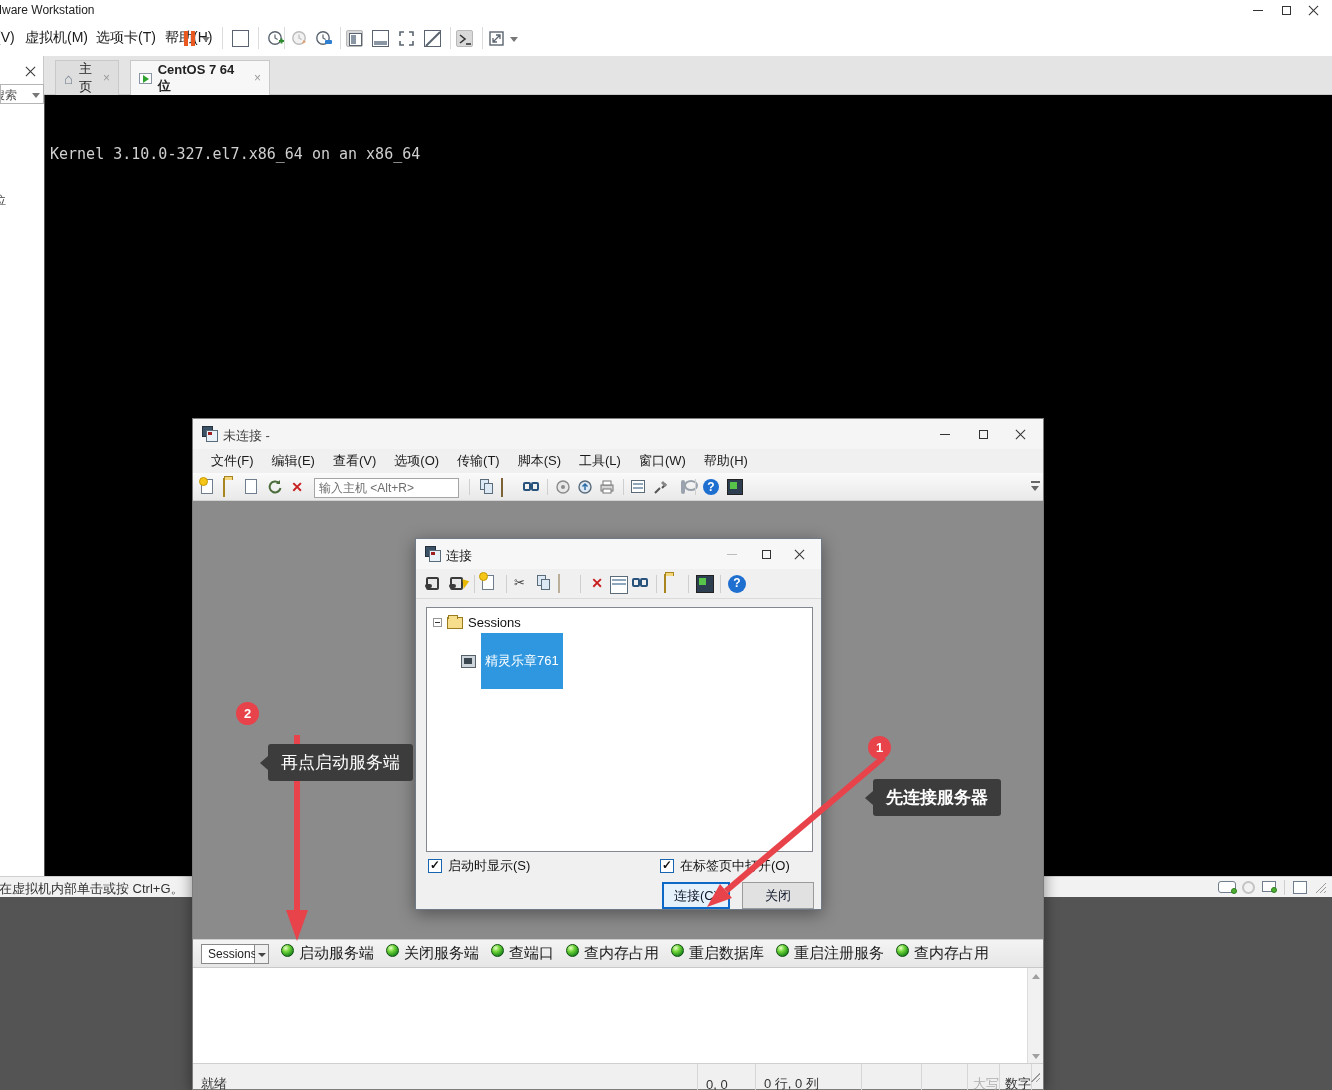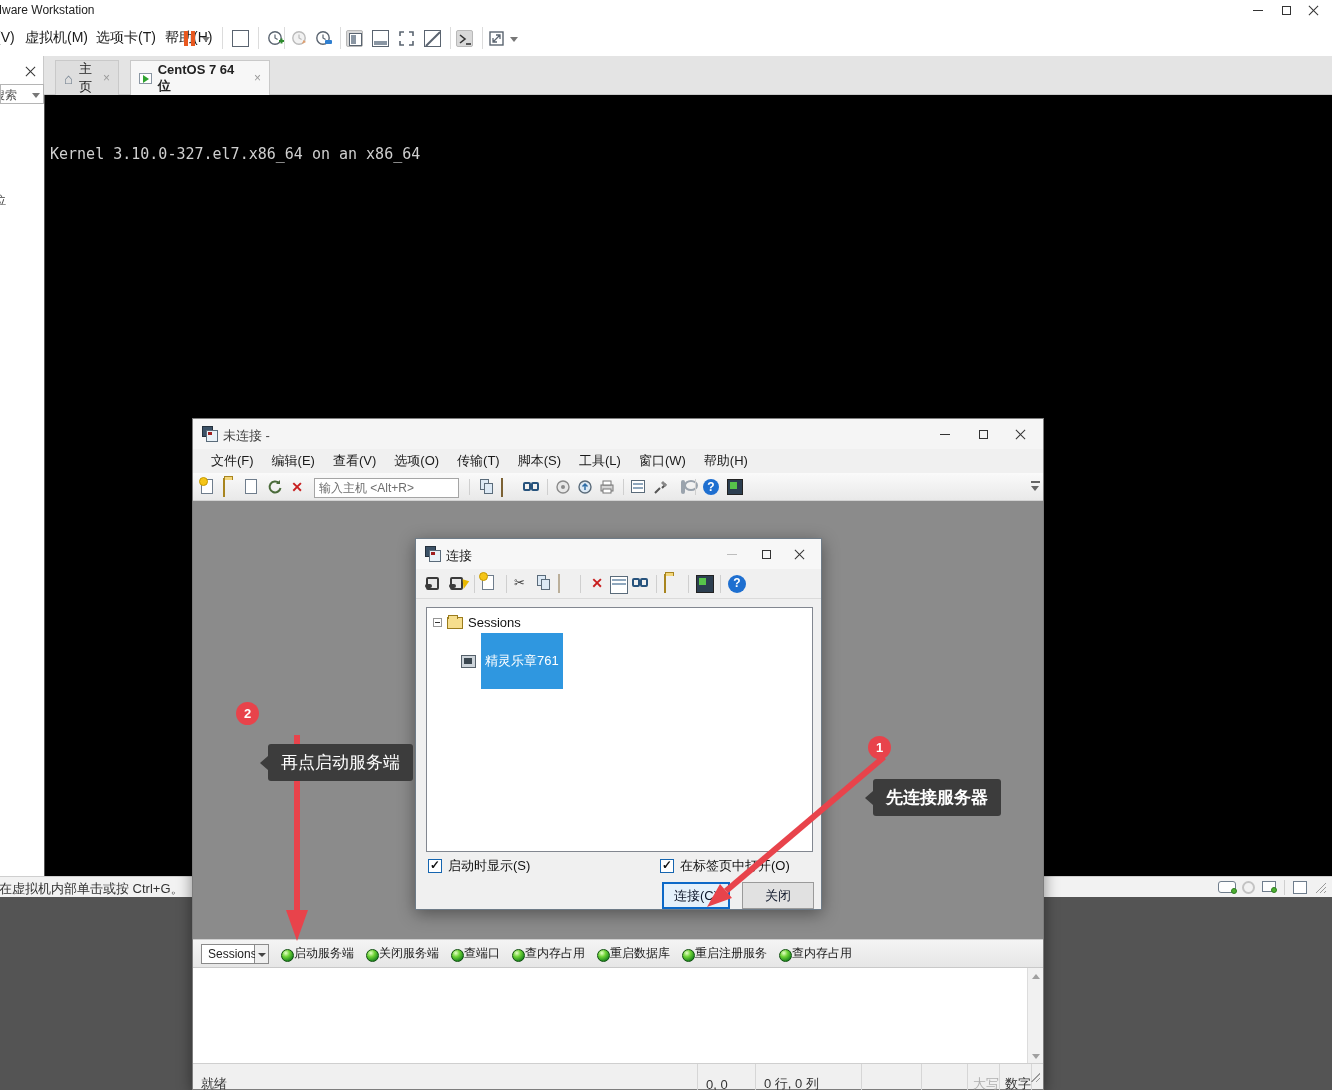--- a/index.html
+++ b/index.html
@@ -104,21 +104,21 @@
   .overflow-ch { position:absolute; right:3px; top:8px; width:9px; height:12px; }
   .overflow-ch::before { content:""; position:absolute; left:0; top:0; width:9px; height:2px; background:#666; }
   .overflow-ch::after { content:""; position:absolute; left:0; top:5px; border-left:4.5px solid transparent; border-right:4.5px solid transparent; border-top:5px solid #666; }
 
   .xw-workspace { position:absolute; left:0; top:82px; width:100%; height:438px; background:#8b8b8b; }
 
   .xw-quickbar { position:absolute; left:0; top:520px; width:100%; height:28px; background:linear-gradient(#f4f4f4,#e6e6e6); border-top:1px solid #cfcfcf; display:flex; align-items:center; padding-left:8px; }
   .profile-box { width:54px; height:20px; background:#fff; border:1px solid #8a8a8a; font-size:12px; color:#222; padding:2px 0 0 6px; }
   .profile-arrow { width:14px; height:20px; border:1px solid #8a8a8a; border-left:none; background:#efefef; position:relative; }
   .profile-arrow::after { content:""; position:absolute; left:3px; top:8px; border-left:4px solid transparent; border-right:4px solid transparent; border-top:4px solid #444; }
-  .qbtn { display:flex; align-items:flex-end; margin-left:12px; font-size:12px; color:#1a1a1a; white-space:nowrap; }
+  .qbtn { display:flex; align-items:flex-start; gap:5px; margin-left:12px; font-size:15px; color:#1a1a1a; white-space:nowrap; }
   .orb { width:13px; height:13px; border-radius:50%; background:radial-gradient(circle at 35% 28%, #e6ffc8 0%, #6fd437 35%, #1f8a1f 75%, #0f5c0f 100%); border:1px solid #0e4f0e; }
 
   .xw-compose { position:absolute; left:0; top:548px; width:100%; height:96px; background:#fff; border-top:1px solid #c9c9c9; }
   .vscroll { position:absolute; right:0; top:0; width:16px; height:96px; background:#f1f1f1; border-left:1px solid #dcdcdc; }
   .sbtn { position:absolute; left:0; width:16px; height:16px; }
   .sbtn.up { top:0; } .sbtn.down { bottom:0; }
   .tri-up { position:absolute; left:4px; top:6px; border-left:4px solid transparent; border-right:4px solid transparent; border-bottom:5px solid #a0a0a0; }
   .tri-down { position:absolute; left:4px; top:6px; border-left:4px solid transparent; border-right:4px solid transparent; border-top:5px solid #a0a0a0; }
 
   .xw-statusbar { position:absolute; left:0; top:644px; width:100%; height:24px; background:#f0f0f0; border-top:1px solid #cfcfcf; font-size:13px; color:#333; }

